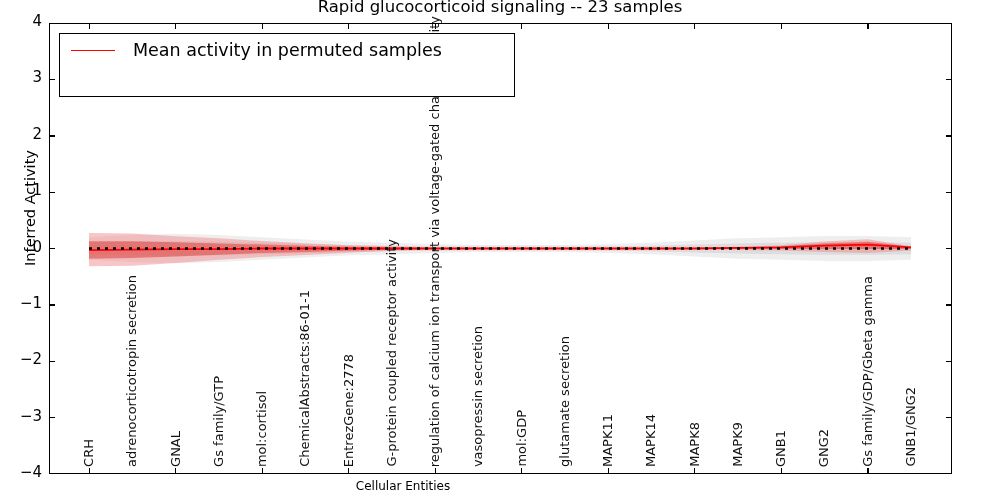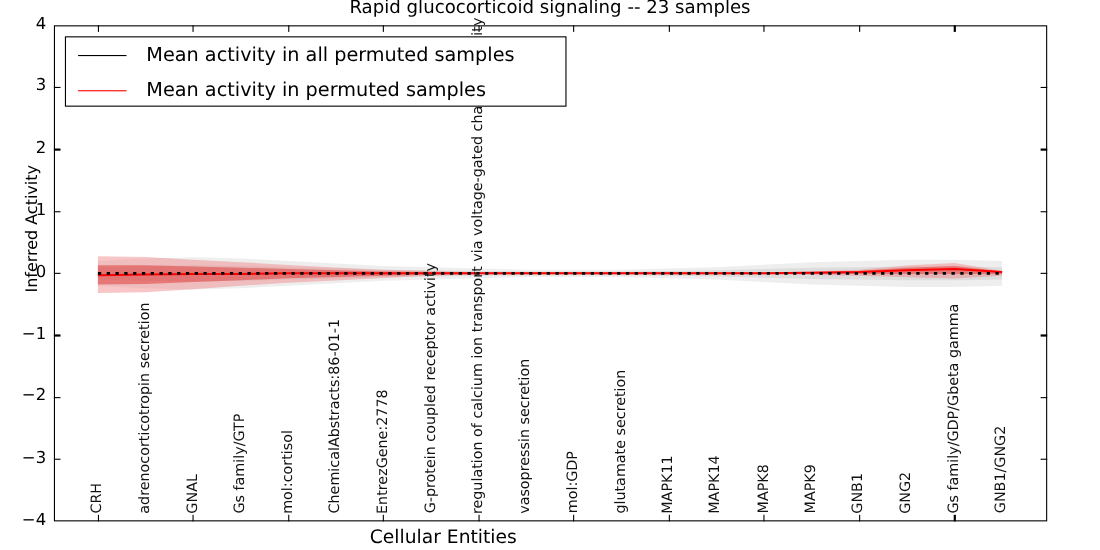--- a/index.html
+++ b/index.html
@@ -28,21 +28,21 @@
   .ytick-label{
     position:absolute;right:0;width:34px;text-align:right;
     font-size:15px;color:#000;line-height:1;
   }
   .ytick-mark{position:absolute;left:49px;width:6px;height:1.3px;background:#000;z-index:3;}
   .ytick-mark.r{left:946px;}
 
   
   #xlabel{
     position:absolute;left:0;top:479px;width:806px;text-align:center;
-    font-size:17px;color:#000;
+    font-size:12px;color:#000;
   }
   .xtick-mark{position:absolute;top:468px;width:1.3px;height:6px;background:#000;z-index:3;}
   .xtick-mark.t{top:23px;}
   .xcat-label{
     position:absolute;font-size:13px;color:#111;white-space:nowrap;
     writing-mode:vertical-rl;transform:rotate(180deg);
     transform-origin:center;line-height:1;z-index:5;
   }
 
   
@@ -148,22 +148,18 @@
       <div class="xcat-label" style="left: 687.684px; bottom: 33px;">MAPK8</div>
       <div class="xcat-label" style="left: 730.947px; bottom: 33px;">MAPK9</div>
       <div class="xcat-label" style="left: 774.211px; bottom: 33px;">GNB1</div>
       <div class="xcat-label" style="left: 817.474px; bottom: 33px;">GNG2</div>
       <div class="xcat-label" style="left: 860.737px; bottom: 33px;">Gs family/GDP/Gbeta gamma</div>
       <div class="xcat-label" style="left: 904px; bottom: 33px;">GNB1/GNG2</div>
     </div>
 
   <div id="legend">
     <div class="legend-row">
-      <span class="legend-swatch"></span>
-      <span class="legend-text">Mean activity in all permuted samples</span>
-    </div>
-    <div class="legend-row">
       <span class="legend-swatch red"></span>
       <span class="legend-text">Mean activity in permuted samples</span>
     </div>
   </div>
 
 </div>
 
 </body></html>

